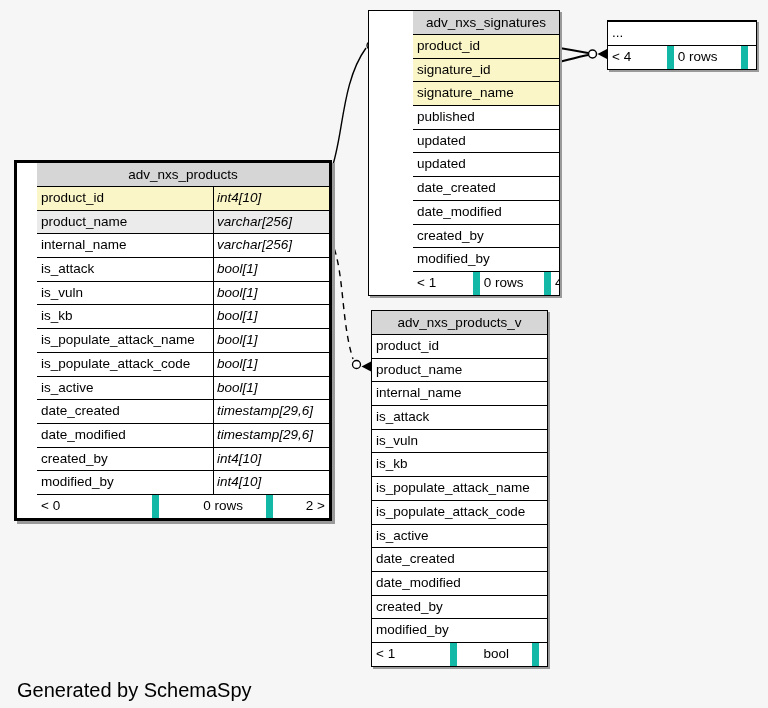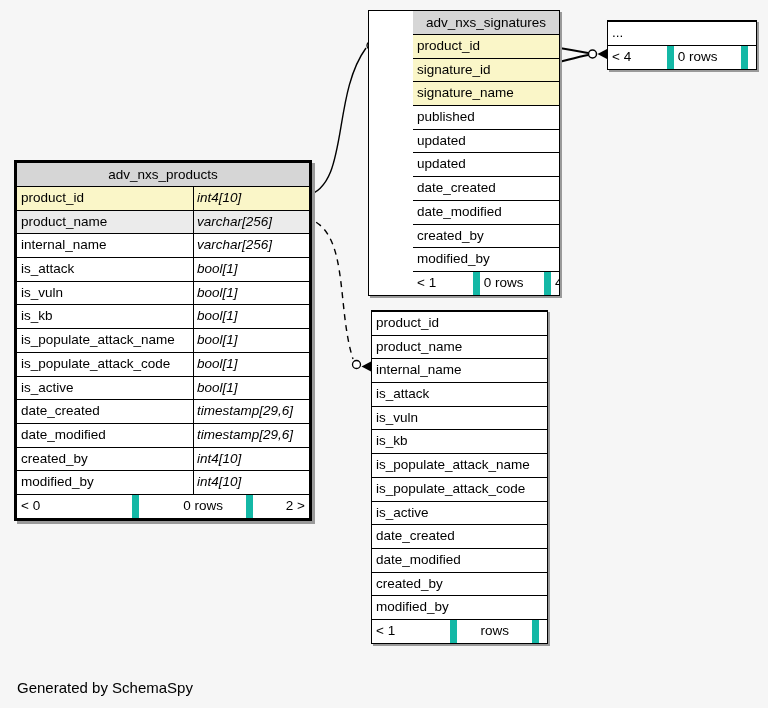--- a/index.html
+++ b/index.html
@@ -39,21 +39,21 @@
     overflow:hidden;white-space:nowrap;
   }
   .t-footer .fc{overflow:hidden;padding:0 4px;}
   .t-footer .fc1{text-align:left;}
   .t-footer .fc2,.t-footer .fc3{border-left:7px solid #14b8a6;margin-left:19px;}
   .t-footer .f-right{text-align:right;}
   .t-footer .f-left{text-align:left;}
   .t-footer .f-rest{flex:1;}
 
   #generated-note{
-    position:absolute;left:17px;top:679px;font-size:15px;z-index:2;
+    position:absolute;left:17px;top:679px;font-size:20px;z-index:2;
   }
 </style>
 </head>
 <body>
 
 <div id="diagram">
 
   <svg class="connectors" width="768" height="708" viewBox="0 0 768 708">
 
     <g>
@@ -69,21 +69,21 @@
       <circle cx="592.5" cy="54" r="4" fill="#fff" stroke="#000" stroke-width="1.5"></circle>
     </g>
 
     <g>
       <path d="M 306 218 C 350 229, 336 306, 353 359" fill="none" stroke="#000" stroke-width="1.4" stroke-dasharray="6 5"></path>
       <polygon points="361.5,366.5 371,361.5 371,371.5" fill="#000"></polygon>
       <circle cx="356.5" cy="364.5" r="4" fill="#fff" stroke="#000" stroke-width="1.3"></circle>
     </g>
   </svg>
 
-  <div class="dbtable focus" style="left:14px;top:160px;width:292px;">
+  <div class="dbtable focus" style="left:14px;top:160px;width:292px;padding-left:20px;">
     <div class="t-header">adv_nxs_products</div>
     <div>
 
         <div class="t-row two" data-bg="key">
           <span class="cname">product_id</span>
           <span class="ctype">int4[10]</span>
         </div>
 
         <div class="t-row two" data-bg="alt">
           <span class="cname">product_name</span>
@@ -211,20 +211,21 @@
         </div>
       </div>
     <div class="t-footer">
       <span class="fc fc1" style="width:44px;">&lt; 4</span>
       <span class="fc fc2 f-left" style="width:56px;">0 rows</span>
       <span class="fc fc3 f-right f-rest"></span>
     </div>
   </div>
 
   <div class="dbtable" style="left:371px;top:310px;width:175px;">
+    <div class="t-header">adv_nxs_products_v</div>
     <div>
 
         <div class="t-row">
           <span class="cname">product_id</span>
         </div>
 
         <div class="t-row">
           <span class="cname">product_name</span>
         </div>
 
@@ -267,19 +268,19 @@
         <div class="t-row">
           <span class="cname">created_by</span>
         </div>
 
         <div class="t-row">
           <span class="cname">modified_by</span>
         </div>
       </div>
     <div class="t-footer">
       <span class="fc fc1" style="width:52px;">&lt; 1</span>
-      <span class="fc fc2 f-right" style="width:48px;">rows</span>
+      <span class="fc fc2 f-right" style="width:48px;">bool</span>
       <span class="fc fc3 f-right f-rest"></span>
     </div>
   </div>
 
   <div id="generated-note">Generated by SchemaSpy</div>
 </div>
 
 </body></html>

